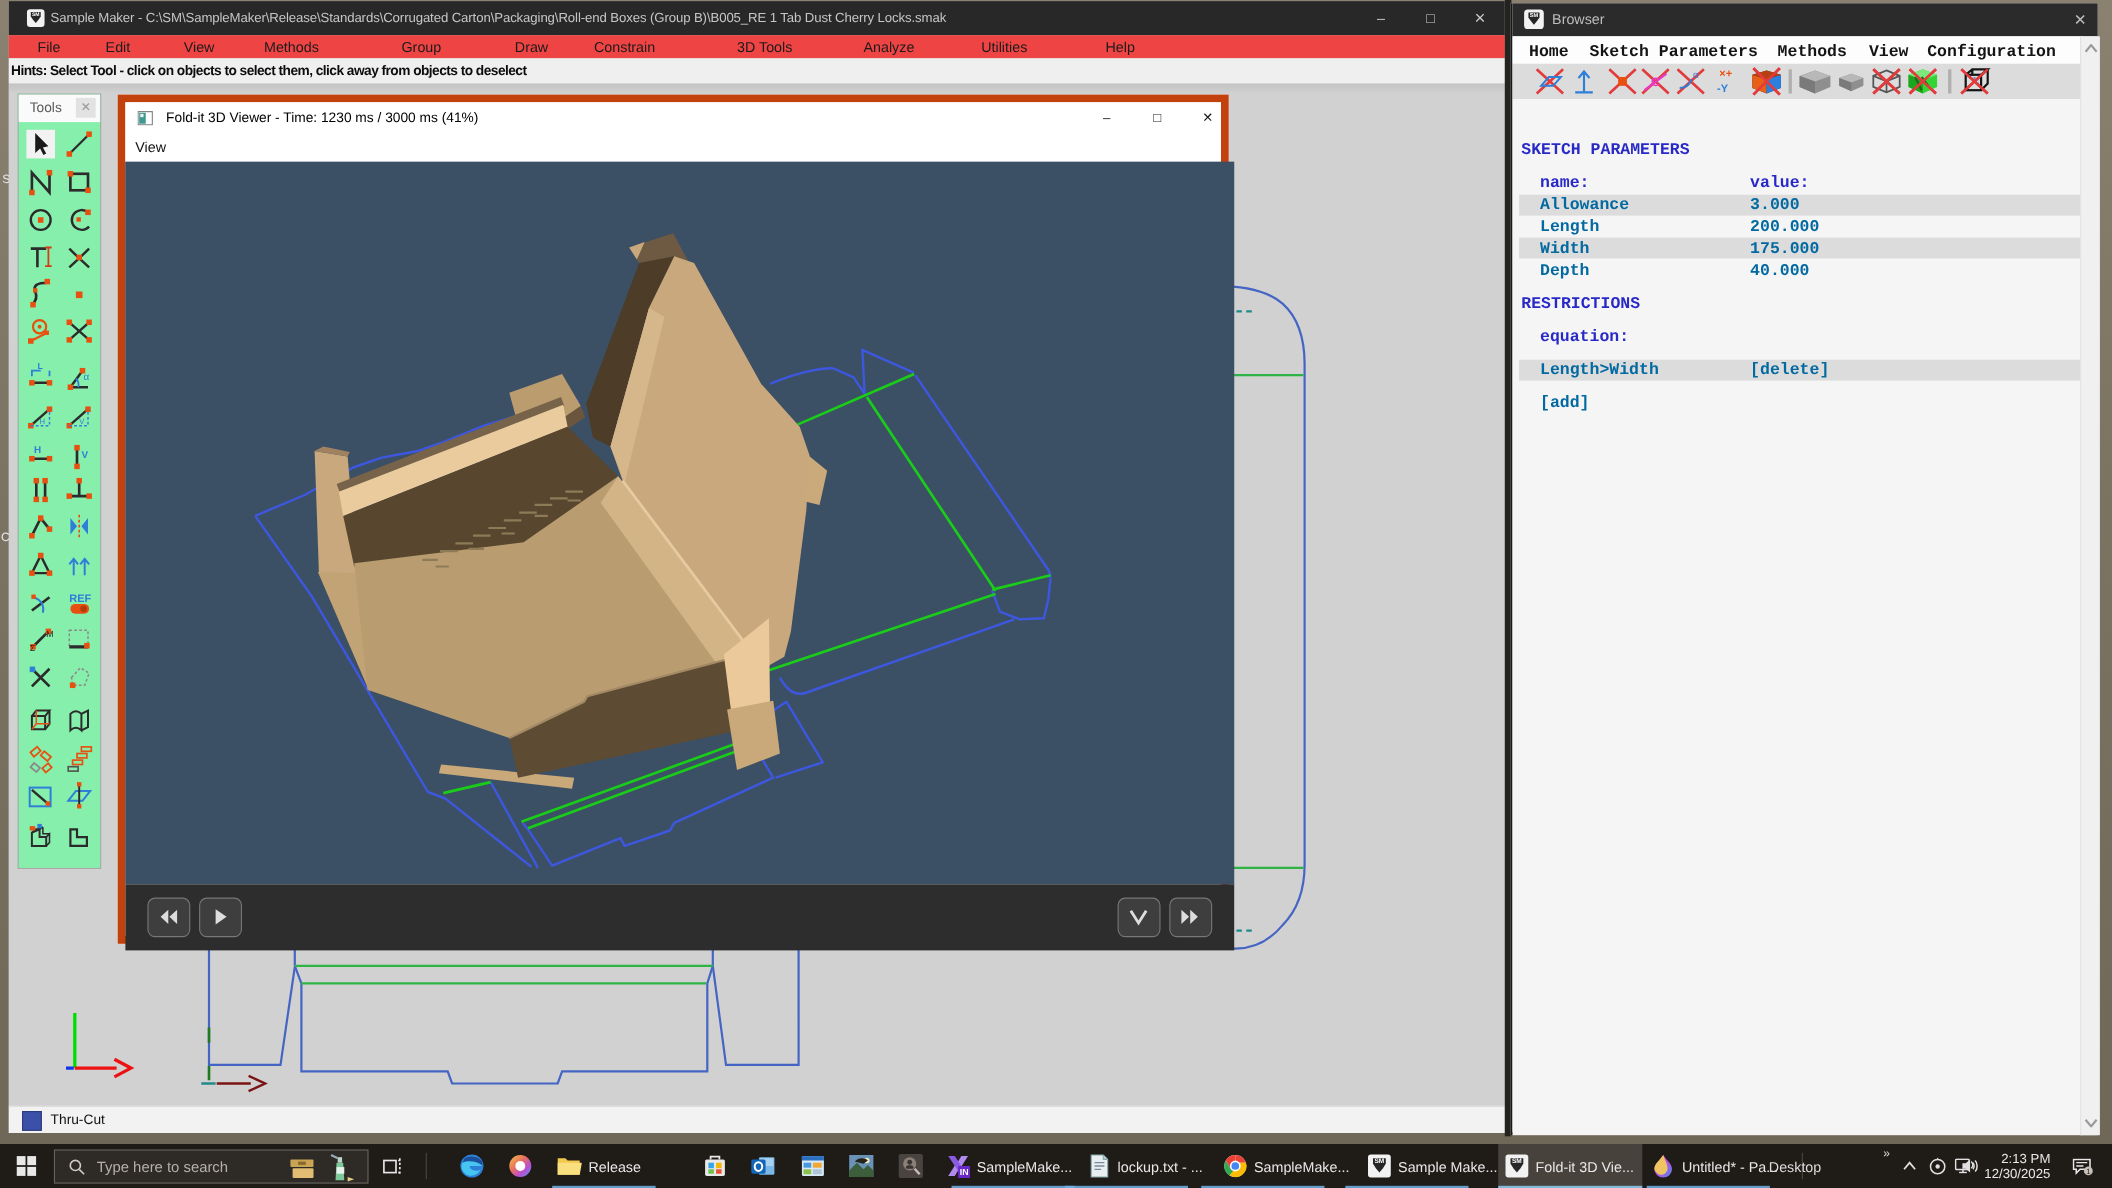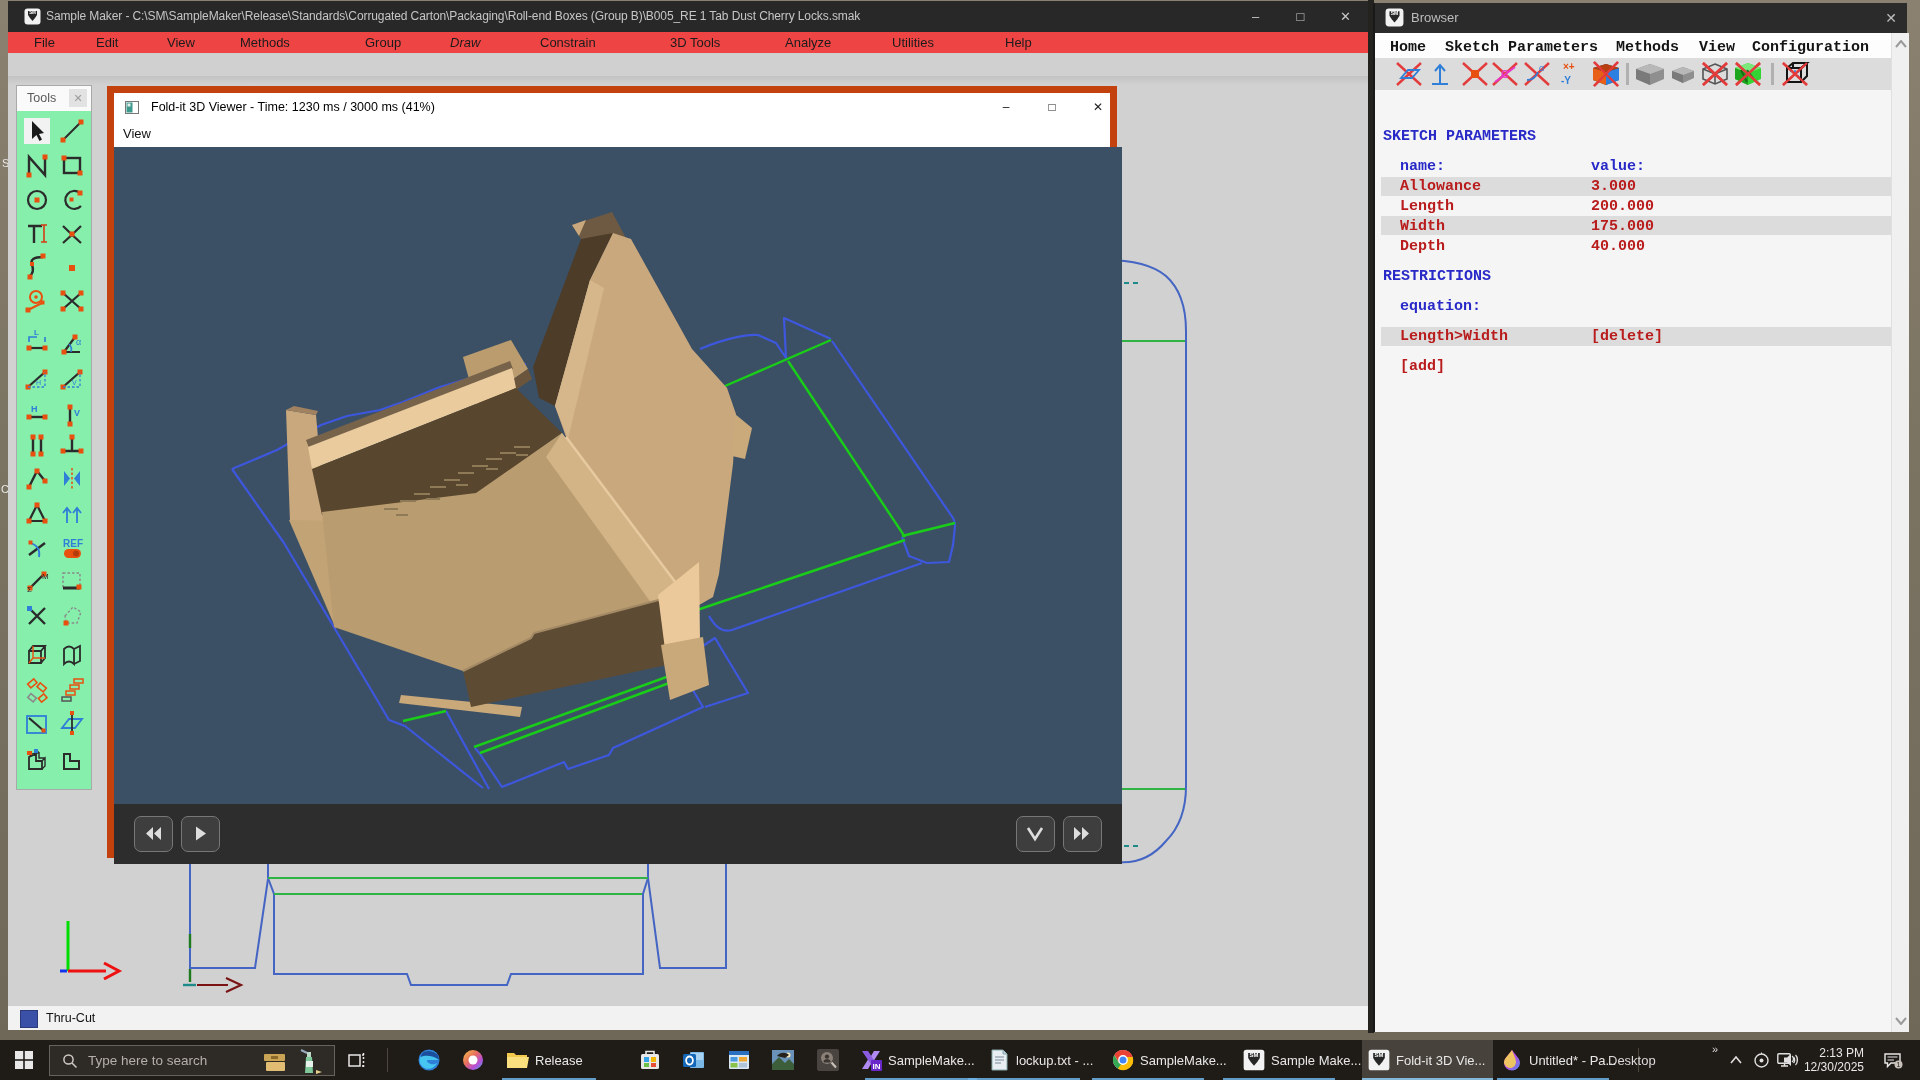--- a/index.html
+++ b/index.html
@@ -43,21 +43,21 @@
 #browser { left:1373px; top:3px; width:534px; height:1029px; background:#f5f5f5; border-left:2px solid #191919;}
 #btitle { left:0; top:0; width:100%; height:30px; background:#2b2b2b; }
 #btitle .bt { position:absolute; left:36px; top:7px; font-size:13px; color:#bdbdbd; font-family:"Liberation Sans",sans-serif;}
 #btitle .bx { position:absolute; right:10px; top:7px; color:#bdbdbd; font-size:14px; }
 #bmenu { left:0; top:30px; width:518px; height:25px; background:#fdfdfd; font-family:"Liberation Mono",monospace; font-size:15px; color:#141414; font-weight:700;}
 #bmenu span { position:absolute; top:6px; }
 #btools { left:0; top:55px; width:518px; height:32px; background:#dcdcdc; }
 #bscroll { left:516px; top:30px; width:18px; height:999px; background:#f0f0f0; border-left:1px solid #e0e0e0;}
 #bcontent { left:0; top:87px; width:516px; height:939px; background:#f5f5f5; font-family:"Liberation Mono",monospace; font-size:15px; font-weight:700;}
 #bcontent .hdr { color:#2929c8; }
-#bcontent .itm { color:#b91c1c;text-align:right; }
+#bcontent .itm { color:#0369a1;text-align:right; }
 #bcontent div { position:absolute; white-space:pre; }
 #bcontent .bar { width:510px; height:19px; background:#dcdcdc; left:6px;}
 
 
 #taskbar { left:0; top:1040px; width:1920px; height:40px; background:#1f1b17; }
 #search { position:absolute; left:49px; top:5px; width:286px; height:31px; background:#2e2a26; border:1px solid #67625c; }
 #search .stext { position:absolute; left:38px; top:7px; font-size:13.5px; color:#b5b0a9; }
 .tbtext { position:absolute; top:13px; font-size:13px; color:#e8e8e8; }
 .tbul { position:absolute; top:38px; height:2px; background:#6fb3e8; opacity:0.85; }
 #clock { position:absolute; left:1800px; top:6px; width:64px; text-align:right; color:#e8e8e8; font-size:12px; line-height:14px;}
@@ -81,27 +81,30 @@
       <div style="right:45px;">□</div>
       <div style="right:0px;">✕</div>
     </div>
   </div>
   <div id="mmenu" class="abs">
     <span style="left:26px;">File</span>
       <span style="left:88px;">Edit</span>
       <span style="left:159px;">View</span>
       <span style="left:232px;">Methods</span>
       <span style="left:357px;">Group</span>
-      <span style="left:442px;font-style:italic;">Draw</span>
+      <span style="left:460px;">Draw</span>
       <span style="left:532px;">Constrain</span>
       <span style="left:662px;">3D Tools</span>
       <span style="left:777px;">Analyze</span>
       <span style="left:884px;">Utilities</span>
       <span style="left:997px;">Help</span>
   </div>
+  <div id="hints" class="abs">
+      <span>Hints: Select Tool - click on objects to select them, click away from objects to deselect</span>
+    </div>
 
   <div class="abs" style="left:0;top:75px;width:1360px;height:929px;background:linear-gradient(180deg,#c3c3c3 0,#d1d1d1 9px,#d1d1d1 100%);"></div>
   <svg id="dieline" class="abs" style="left:0;top:75px;" width="1360" height="929" viewBox="8 75 1360 929" fill="none">
     <g stroke="#4565c4" stroke-width="2">
       <path d="M1100,259 Q1146,258 1166,275 Q1186,293 1186,330 L1186,785 Q1186,820 1166,840 Q1146,864 1117,861 L1104,858"></path>
       <path d="M190,858 L190,967 L255,967 L268,878"></path>
       <path d="M268,858 L268,877"></path>
       <path d="M268,877 L274,893 L274,973 L407,973 L411,984 L507,984 L511,973 L643,973 L643,893 L648,877"></path>
       <path d="M648,858 L648,877 M648,877 L660,967 L726,967 L726,858"></path>
     </g>

